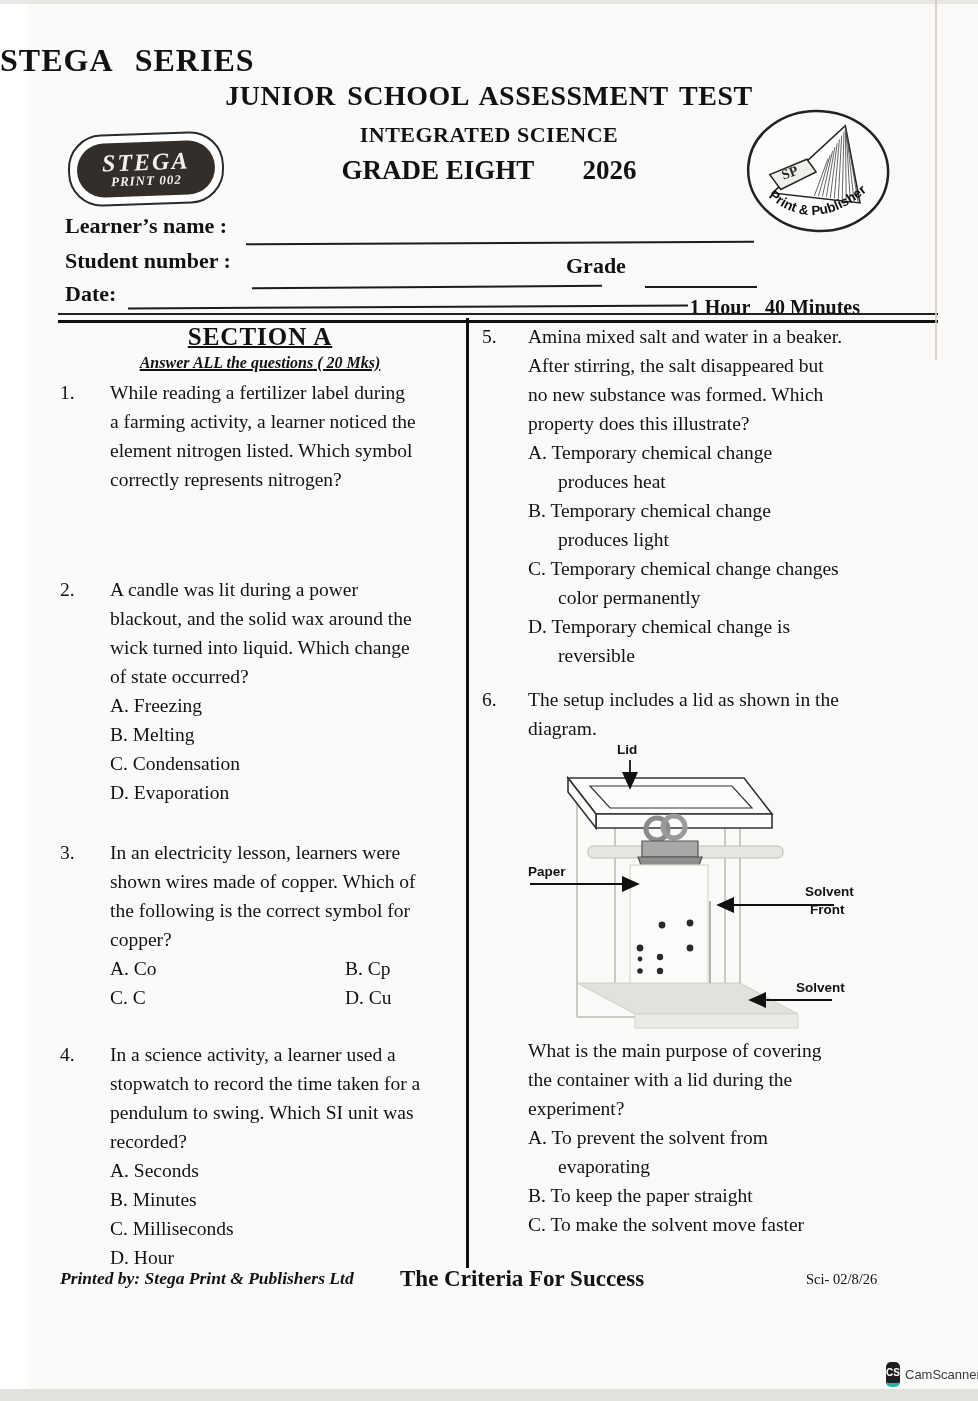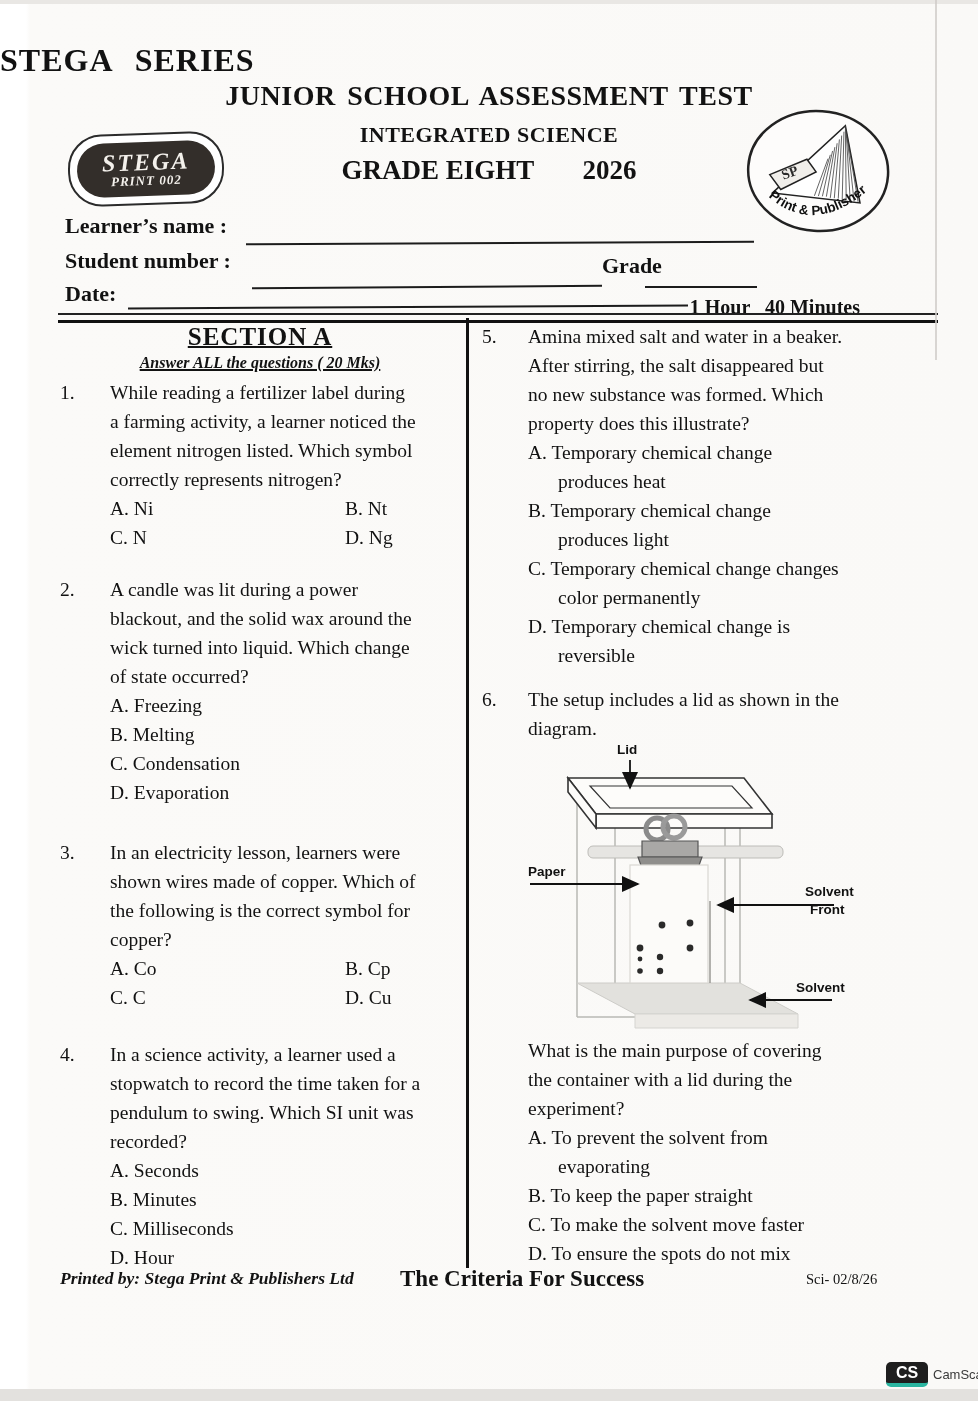--- a/index.html
+++ b/index.html
@@ -59,22 +59,22 @@
   .option{white-space:pre-line;padding-left:30px;text-indent:-30px;}
 
   
   .f-printed{position:absolute;left:60px;top:1268px;font-size:17.5px;font-weight:700;font-style:italic;}
   .f-motto{position:absolute;left:400px;top:1266px;font-size:23px;font-weight:700;}
   .f-code{position:absolute;left:806px;top:1271px;font-size:14.5px;font-weight:400;}
 
   
   .csbadge{position:absolute;left:886px;top:1362px;display:flex;align-items:center;gap:5px;
            font-family:"Liberation Sans", sans-serif;}
-  .csicon{width:42px;height:21px;background:#1e1e1e;border-bottom:4px solid #2ab5a0;border-radius:5px;
-          color:#fff;font-size:16px;font-weight:700;display:flex;align-items:center;justify-content:center;}
+  .csicon{width:14px;height:21px;background:#1e1e1e;border-bottom:4px solid #2ab5a0;border-radius:5px;
+          color:#fff;font-size:10px;font-weight:700;display:flex;align-items:center;justify-content:center;}
   .cstext{font-size:13px;color:#3a3a3a;}
 
   
   .diagram{position:absolute;left:500px;top:738px;}
   .dlabel{font-family:"Liberation Sans", sans-serif;font-weight:700;font-size:13.5px;fill:#111;}
 </style>
 </head>
 <body>
 
 <div class="page">
@@ -122,47 +122,41 @@
           <textPath href="#arcPath">Print &amp; Publishers Ltd</textPath>
         </text>
       </g>
     </svg>
   </div>
 
   <div class="lbl" style="left:65px;top:213px;">Learner’s name :</div>
   <div class="wline" style="left:246px;top:240px;width:508px;transform:rotate(-0.3deg);"></div>
   <div class="lbl" style="left:65px;top:248px;">Student number :</div>
   <div class="wline" style="left:252px;top:284px;width:350px;transform:rotate(-0.4deg);"></div>
-  <div class="lbl" style="left:602px;top:253px;">Grade</div>
+  <div class="lbl" style="left:566px;top:253px;">Grade</div>
   <div class="wline" style="left:645px;top:284px;width:112px;"></div>
   <div class="lbl" style="left:65px;top:281px;">Date:</div>
   <div class="wline" style="left:128px;top:304px;width:560px;transform:rotate(-0.3deg);"></div>
   <div class="duration">1 Hour   40 Minutes</div>
 
   <div class="toprule"></div>
   <div class="divider"></div>
 
   <div class="sectionhead">
     <div class="st">SECTION A</div>
     <div class="si">Answer ALL the questions ( 20 Mks)</div>
   </div>
 
   <div class="q" style="left:60px;top:378px;width:402px;">
     <div class="qnum">1.</div>
     <div class="qbody">
       <div class="qtext">While reading a fertilizer label during
 a farming activity, a learner noticed the
 element nitrogen listed. Which symbol
 correctly represents nitrogen?</div>
-      <div class="opts opts2">
-        <div class="option">A. Ni</div>
-        <div class="option">B. Nt</div>
-        <div class="option">C. N</div>
-        <div class="option">D. Ng</div>
-      </div>
     </div>
   </div>
 
   <div class="q" style="left:60px;top:575px;width:402px;">
     <div class="qnum">2.</div>
     <div class="qbody">
       <div class="qtext">A candle was lit during a power
 blackout, and the solid wax around the
 wick turned into liquid. Which change
 of state occurred?</div>
@@ -299,21 +293,20 @@
     <div class="qnum"></div>
     <div class="qbody">
       <div class="qtext">What is the main purpose of covering
 the container with a lid during the
 experiment?</div>
       <div class="opts">
         <div class="option">A. To prevent the solvent from
 evaporating</div>
         <div class="option">B. To keep the paper straight</div>
         <div class="option">C. To make the solvent move faster</div>
-        <div class="option">D. To ensure the spots do not mix</div>
       </div>
     </div>
   </div>
 
   <div class="f-printed">Printed by: Stega Print &amp; Publishers Ltd</div>
   <div class="f-motto">The Criteria For Success</div>
   <div class="f-code">Sci- 02/8/26</div>
 
   <div class="csbadge">
     <div class="csicon">CS</div>

